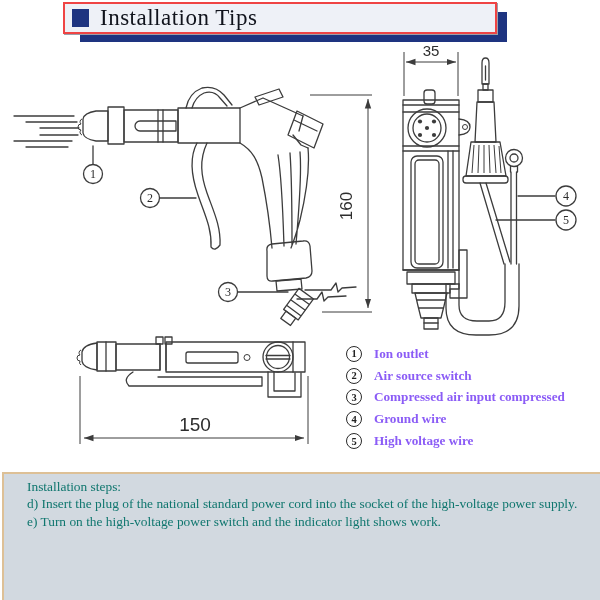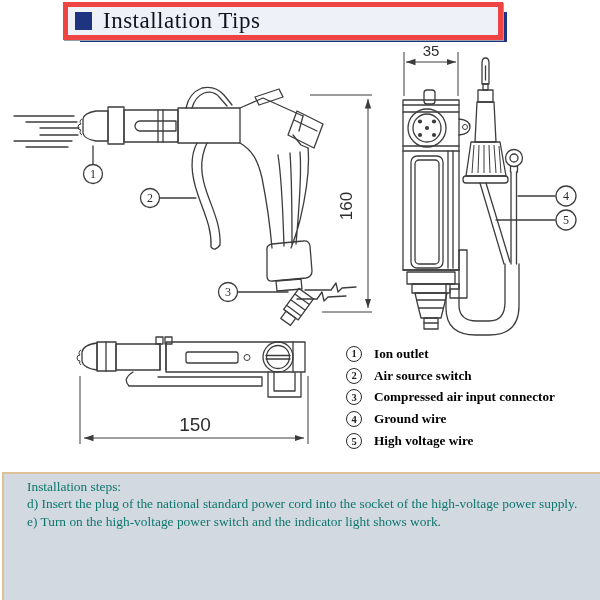--- a/index.html
+++ b/index.html
@@ -1,37 +1,37 @@
 <!DOCTYPE html>
 <html><head>
 <meta charset="utf-8">
 <style>
   html,body{margin:0;padding:0;background:#fff;}
   #page{position:relative;width:600px;height:600px;background:#ffffff;overflow:hidden;
         font-family:"Liberation Serif",serif;}
   
   .banner-shadow{position:absolute;left:80px;top:12px;width:427px;height:30px;background:#1e3480;}
   .banner-panel{position:absolute;left:63px;top:2px;width:430px;height:28px;background:#eef1f7;
-                border:5px solid #ef4444;box-shadow:1px 1px 0 #9aa0ab;display:flex;align-items:center;}
+                border:2px solid #ef4444;box-shadow:1px 1px 0 #9aa0ab;display:flex;align-items:center;}
   .banner-square{width:17px;height:18px;background:#1e3480;margin-left:7px;}
   .banner-title{margin-left:11px;font-size:23px;color:#10131c;letter-spacing:.5px;line-height:26px;white-space:nowrap;}
   
   #diagram{position:absolute;left:0;top:0;}
   .ln{stroke:#3c3c3c;stroke-width:1.3;fill:none;stroke-linecap:round;stroke-linejoin:round;}
   .thin{stroke:#3c3c3c;stroke-width:1;fill:none;}
   .dot{fill:#3c3c3c;stroke:none;}
   .dimtxt{font-family:"Liberation Sans",sans-serif;fill:#2e2e2e;}
   .callnum{font-family:"Liberation Serif",serif;font-size:12px;fill:#2a2a2a;text-anchor:middle;}
   
   .legend{position:absolute;left:346px;top:343px;width:250px;}
   .legend-row{display:flex;align-items:center;height:21.8px;}
   .legend-circle{width:14px;height:14px;border:1.3px solid #2a2a2a;border-radius:50%;
                  display:flex;align-items:center;justify-content:center;
                  font-size:10.5px;font-weight:700;color:#222;flex:0 0 auto;}
-  .legend-label{margin-left:12px;font-size:13.2px;font-weight:600;color:#000000;white-space:nowrap;}
+  .legend-label{margin-left:12px;font-size:13.2px;font-weight:600;color:#8b5cf6;white-space:nowrap;}
   
   .steps-box{position:absolute;left:2px;top:472px;width:572px;height:122px;
              background:#d2d9e0;border:2px solid #ddc096;border-right-color:#ecc9ae;
              padding:4px 9px 4px 23px;color:#0f766e;}
   .steps-box p{margin:0;font-size:13.4px;line-height:17.4px;}
 </style>
 </head>
 <body>
 
 <div id="page">
@@ -216,21 +216,21 @@
     <div class="legend-row">
       <span class="legend-circle">1</span>
       <span class="legend-label">Ion outlet</span>
     </div>
     <div class="legend-row">
       <span class="legend-circle">2</span>
       <span class="legend-label">Air source switch</span>
     </div>
     <div class="legend-row">
       <span class="legend-circle">3</span>
-      <span class="legend-label">Compressed air input connector</span>
+      <span class="legend-label">Compressed air input compressed</span>
     </div>
     <div class="legend-row">
       <span class="legend-circle">4</span>
       <span class="legend-label">Ground wire</span>
     </div>
     <div class="legend-row">
       <span class="legend-circle">5</span>
       <span class="legend-label">High voltage wire</span>
     </div>
   </div>

